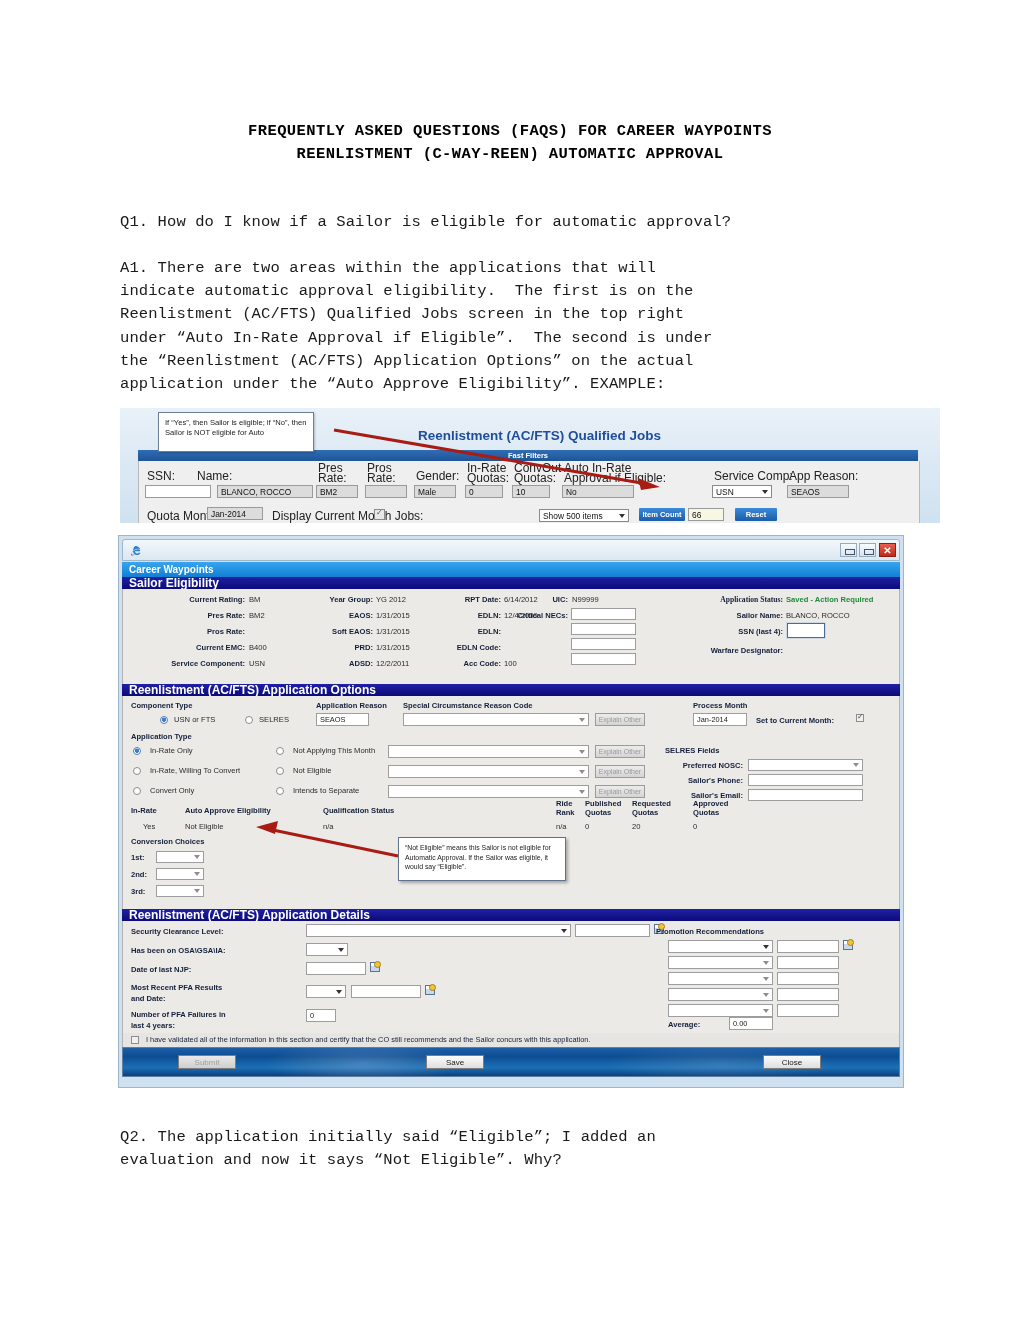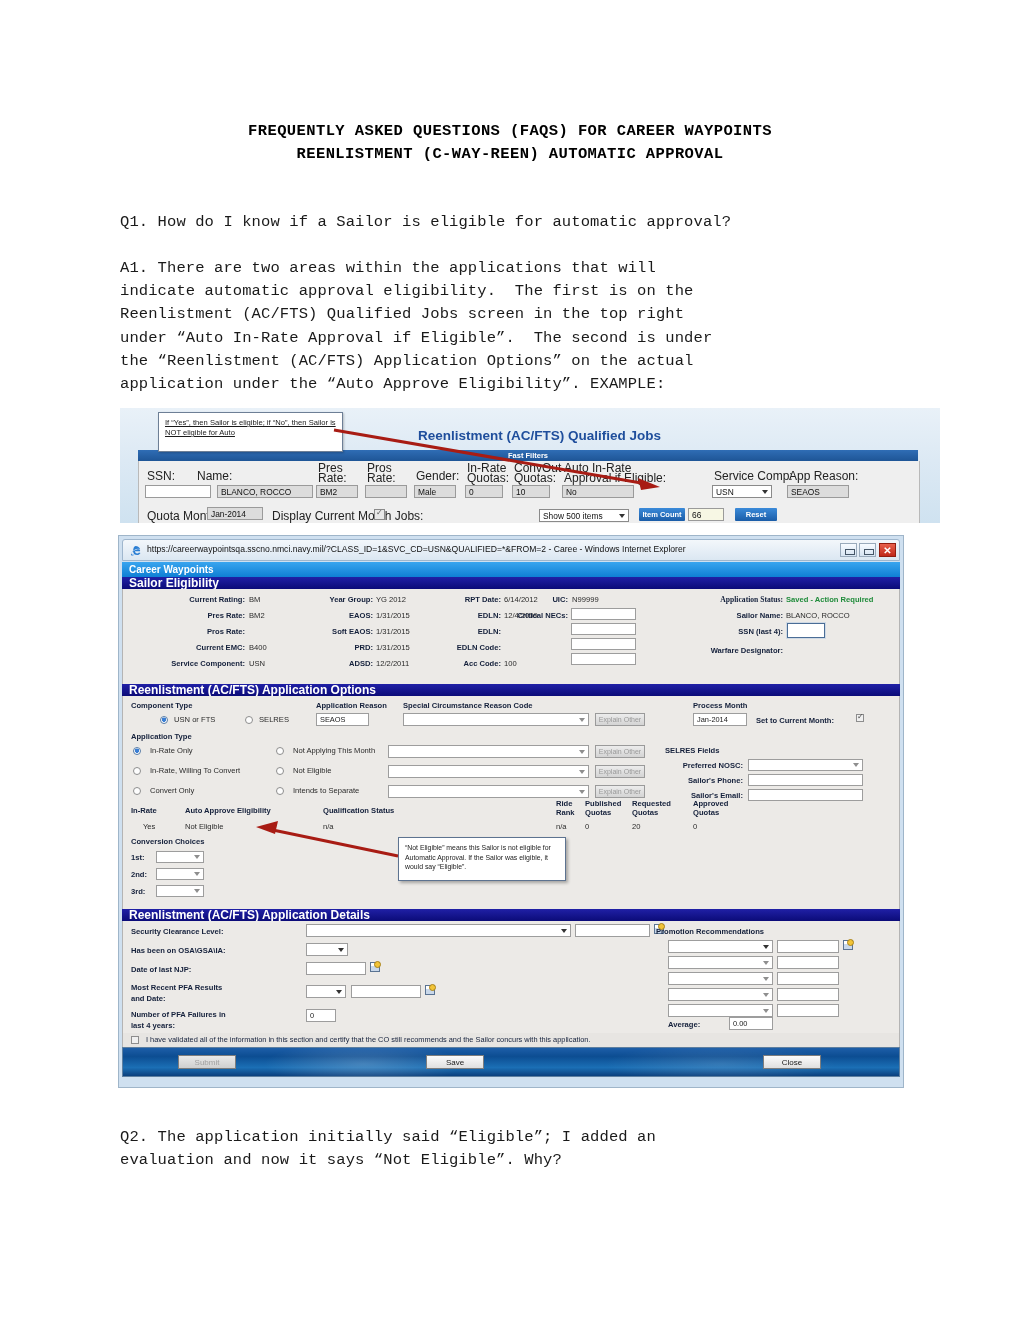--- a/index.html
+++ b/index.html
@@ -240,34 +240,33 @@
         <div class="s1-sel" style="left:400px;top:48px;width:90px;">
           <span>Show 500 items</span>
           <i class="ar"></i>
         </div>
         <div class="s1-smallbtn" style="left:500px;top:47px;width:46px;">Item Count</div>
         <div class="s1-fld" style="left:549px;top:47px;width:36px;background:#f7f7e4;">66</div>
         <div class="s1-smallbtn" style="left:596px;top:47px;width:42px;">Reset</div>
       </div>
     </div>
 
-    <div class="callout" style="left:38px;top:4px;width:185px;height:40px;text-decoration:underline;">If “Yes”, then Sailor is eligible; if “No”, then Sailor is NOT eligible for Auto</div>
+    <div class="callout" style="left:38px;top:4px;width:156px;height:40px;">If “Yes”, then Sailor is eligible; if “No”, then Sailor is NOT eligible for Auto</div>
     <svg class="arrow" style="left:0;top:0;width:820px;height:115px;">
       <line x1="214" y1="22" x2="527" y2="76" stroke="#a81c14" stroke-width="3"></line>
       <polygon points="540,79 518,70 521,82" fill="#a81c14"></polygon>
     </svg>
   </div>
 
   <div class="shot2">
 
     <div class="ie-chrome">
       <svg class="ie-fav" viewBox="0 0 12 13">
         <path d="M6 1c2.6 0 4.6 1.6 5 3.6C9.6 3.6 7 3.9 4.6 5.4 2.2 6.9 1 8.9 1.6 9.9c.5.9 2 .9 3.6.1-1 1.2-2.6 1.8-3.6 1.3C.3 10.5 1.5 8 4 6.3 6.5 4.7 9.4 4.2 10.6 5c.5.4.6 1 .3 1.7H5.4c.1 1.4 1.1 2.4 2.4 2.4.9 0 1.6-.4 2-1.1l1.6.6c-.7 1.4-2 2.3-3.7 2.3C5 10.9 3.4 9.2 3.4 6.9 3.4 3.6 4.5 1 6 1z" fill="#2b7fd4"></path>
       </svg>
-      <div class="ie-url">https://careerwaypointsqa.sscno.nmci.navy.mil/?CLASS_ID=1&amp;SVC_CD=USN&amp;QUALIFIED=*&amp;FROM=2 - Caree - Windows Internet Explorer</div>
       <div class="ie-wbtn" style="right:42px;">
           <i></i>
         </div>
       <div class="ie-wbtn" style="right:23px;">
           <i></i>
         </div>
       <div class="ie-wbtn close" style="right:3px;">✕</div>
     </div>
 
     <div class="cw-band">Career Waypoints</div>

